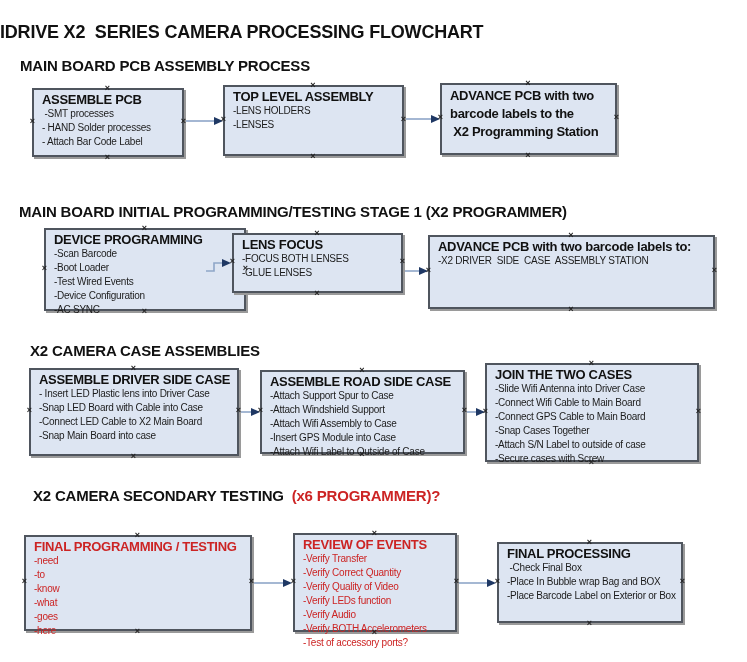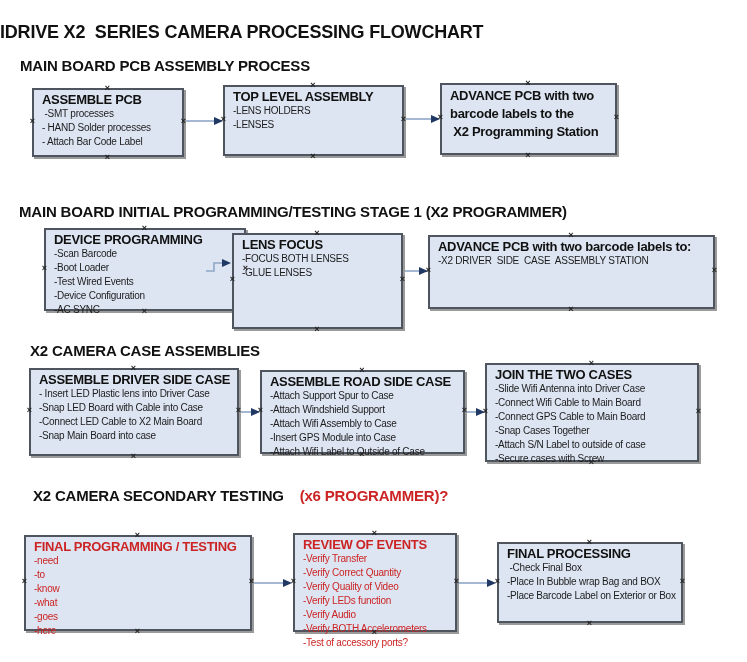--- a/index.html
+++ b/index.html
@@ -6,21 +6,21 @@
     --box-fill:#dde5f2; --box-border:#4f555e; --arrow-line:#8ea6c8;
     --arrow-head:#1f3864; --red:#cc2424; --text:#111111; --shadow:#9a9a9a;
   }
   html,body{margin:0;padding:0;}
   body{width:747px;height:662px;background:#ffffff;position:relative;overflow:hidden;
        font-family:"Liberation Sans",sans-serif;}
   .title{position:absolute;left:0;top:22px;width:644px;
          font-size:18px;font-weight:bold;letter-spacing:-0.2px;color:var(--text);white-space:pre;}
   .sec-h{position:absolute;font-size:15px;font-weight:bold;letter-spacing:-0.2px;
          color:var(--text);white-space:pre;}
-  .sec-h .red-txt{color:var(--red);margin-left:8px;}
+  .sec-h .red-txt{color:var(--red);}
   .box{position:absolute;box-sizing:border-box;background:var(--box-fill);
        border:2px solid var(--box-border);box-shadow:2px 2px 0 var(--shadow);
        padding:2px 3px 0 8px;}
   .hd{font-size:13px;font-weight:bold;letter-spacing:-0.3px;line-height:15px;
       color:var(--text);white-space:pre;}
   .hd.tall{line-height:18px;}
   .it{font-size:10px;letter-spacing:-0.25px;line-height:14px;color:#1c1c1c;white-space:pre;}
   .box.red .hd,.box.red .it{color:var(--red);}
   .h{position:absolute;width:7px;height:9px;font-style:normal;line-height:9px;
      font-size:9px;color:#222;text-align:center;z-index:6;}
@@ -114,21 +114,21 @@
     <i class="h hl"></i>
     <i class="h hr"></i>
   <div class="hd">DEVICE PROGRAMMING</div>
   <div class="it">-Scan Barcode</div>
   <div class="it">-Boot Loader</div>
   <div class="it">-Test Wired Events</div>
   <div class="it">-Device Configuration</div>
   <div class="it">-AC SYNC</div>
 </div>
 
-<div class="box" style="left:232px;top:233px;width:171px;height:96px">
+<div class="box" style="left:232px;top:233px;width:171px;height:60px">
   <i class="h ht"></i>
     <i class="h hb"></i>
     <i class="h hl"></i>
     <i class="h hr"></i>
   <div class="hd">LENS FOCUS</div>
   <div class="it">-FOCUS BOTH LENSES</div>
   <div class="it">-GLUE LENSES</div>
 </div>
 
 <div class="box" style="left:428px;top:235px;width:287px;height:74px">

